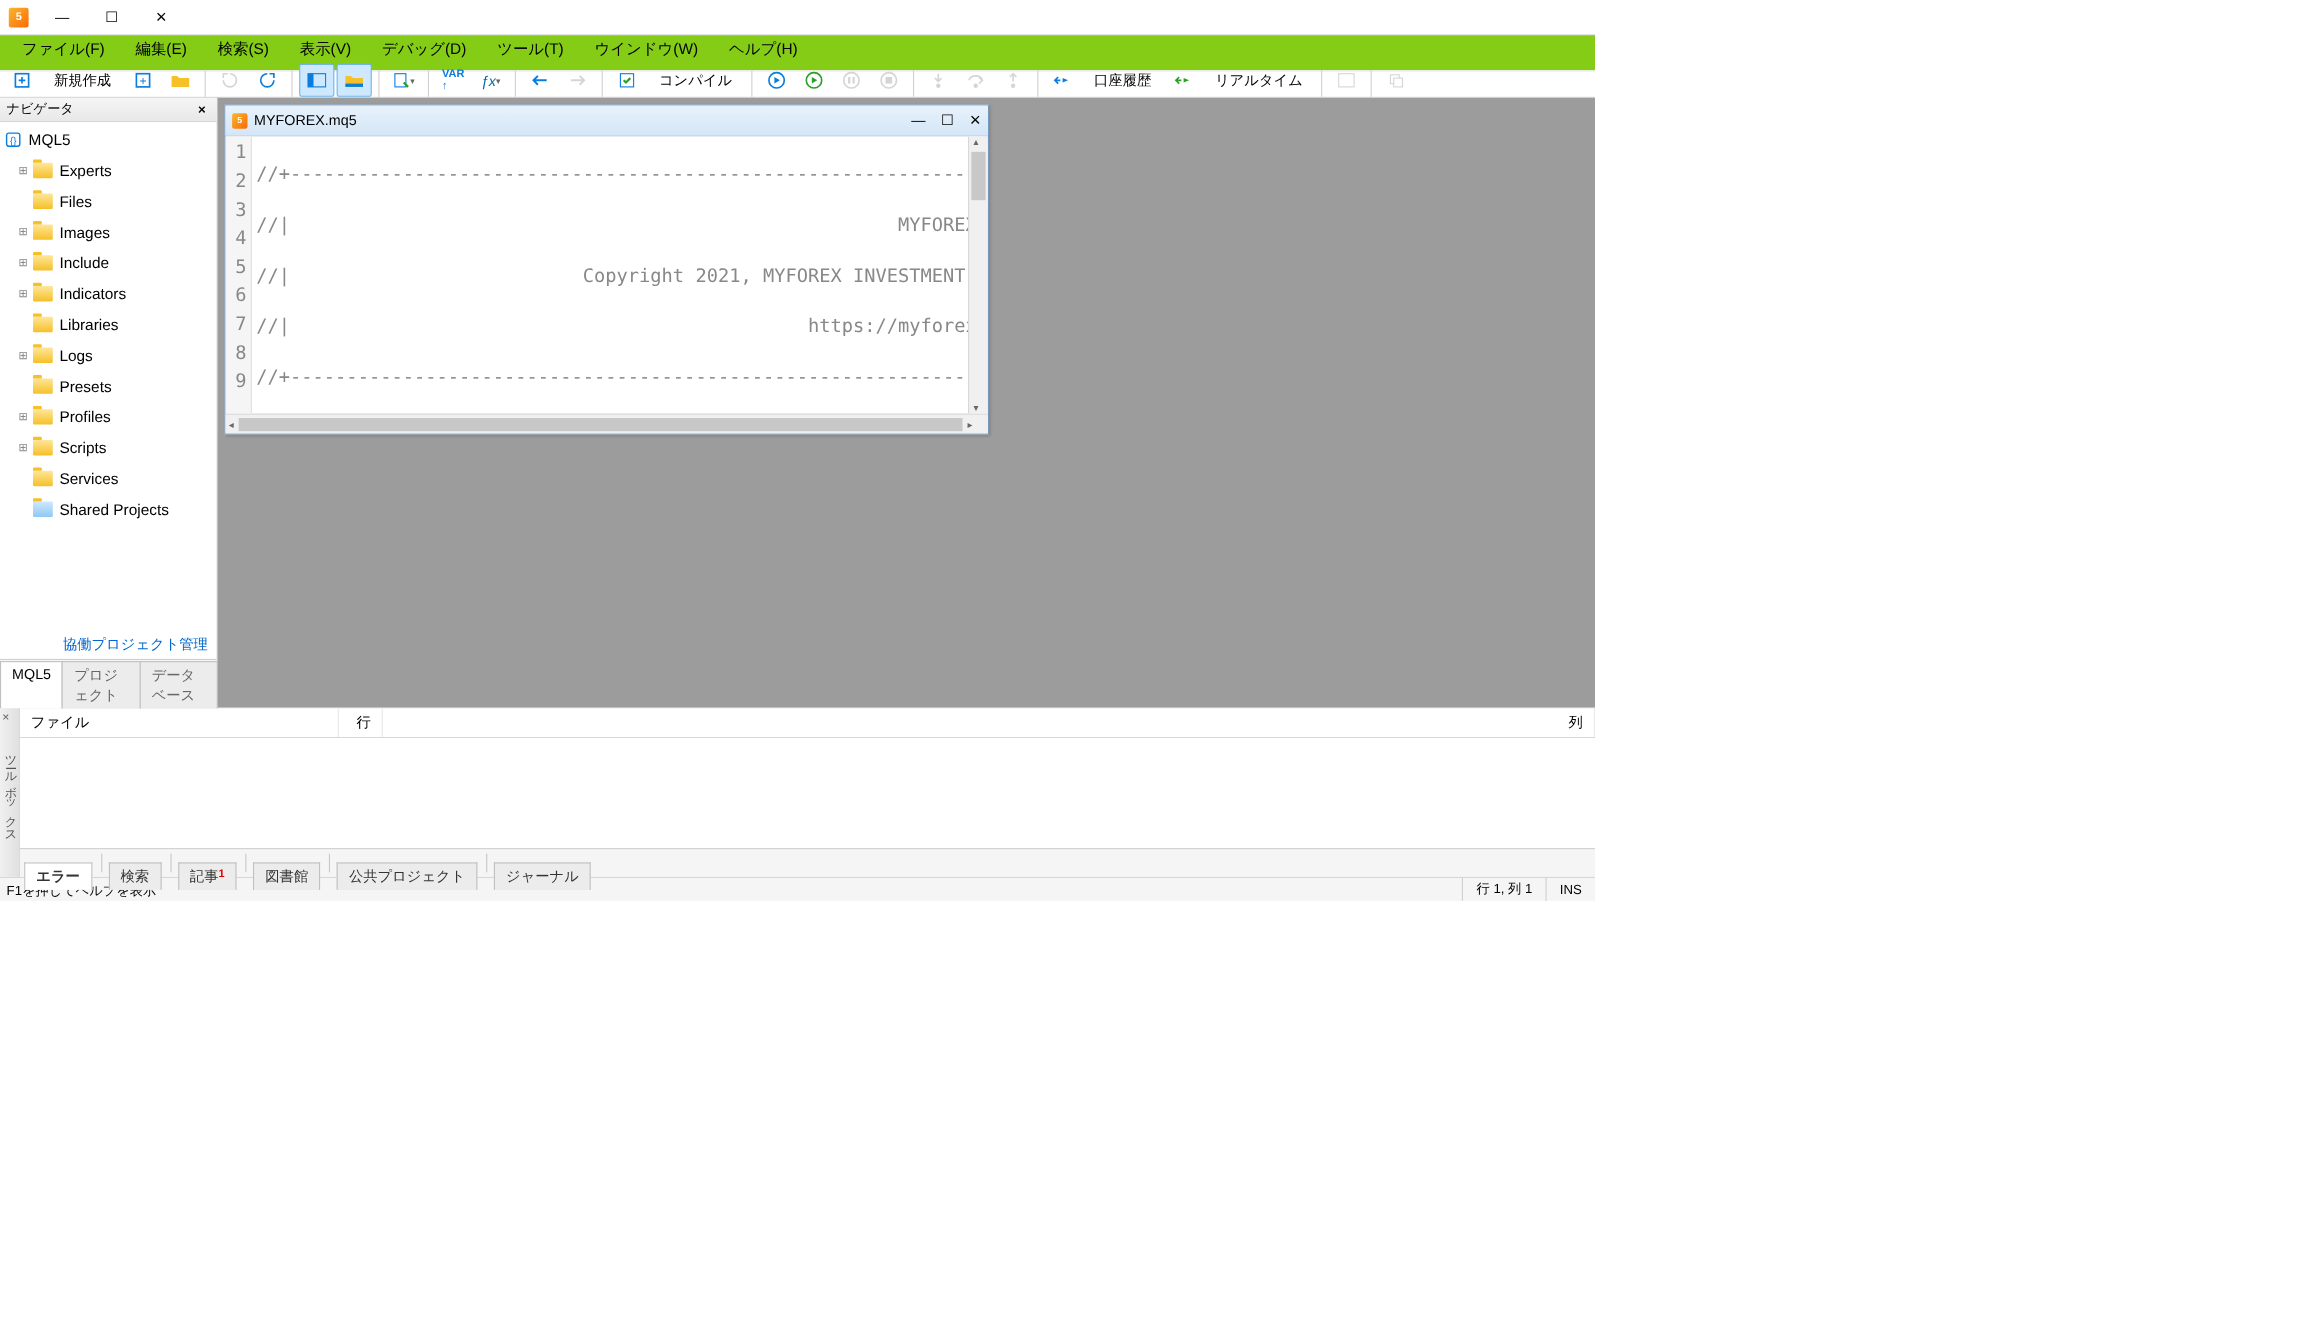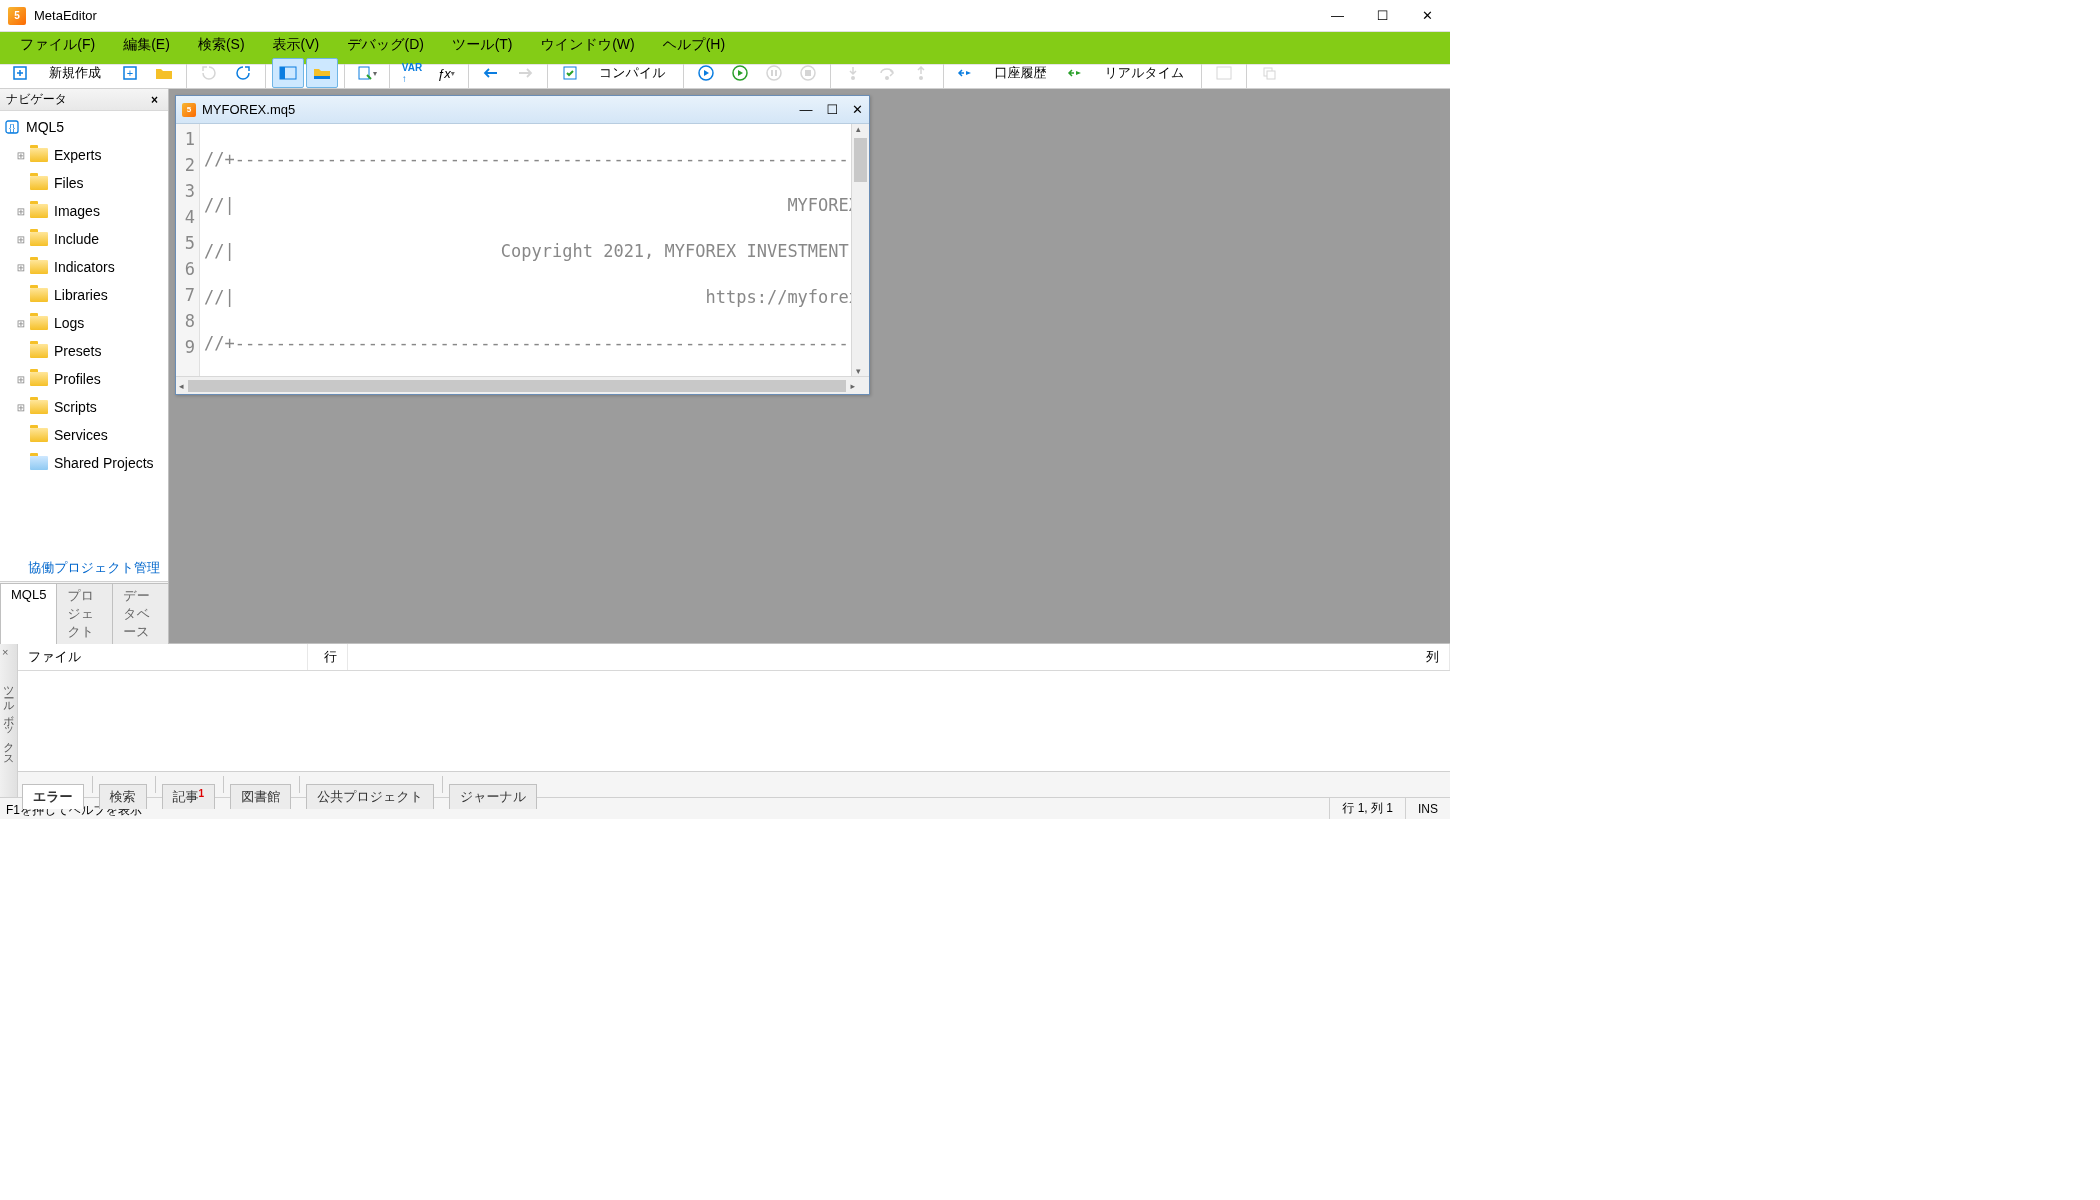--- a/index.html
+++ b/index.html
@@ -21,21 +21,21 @@
 .toolbar .tb-btn { width: 32px; height: 30px; display: flex; align-items: center; justify-content: center; cursor: pointer; border: 1px solid transparent; border-radius: 2px; }
 .toolbar .tb-btn.active { background: #cde8ff; border-color: #6fb5e6; }
 .toolbar .tb-btn.disabled { opacity: 0.35; cursor: default; }
 .toolbar .tb-txt { padding: 0 10px; display:flex; align-items:center; height:30px; cursor:pointer; border:1px solid transparent; }
 .toolbar .sep { width: 1px; height: 24px; background: #d0d0d0; margin: 0 4px; }
 
 
 .main { display: flex; height: calc(100% - 32px - 32px - 36px - 154px - 22px); }
 
 
-.navigator { width: 169px; border-right: 1px solid #c0c0c0; display: flex; flex-direction: column; background: #fff; }
+.navigator { width: 198px; border-right: 1px solid #c0c0c0; display: flex; flex-direction: column; background: #fff; }
 .nav-title { background: linear-gradient(#f5f5f5,#e8e8e8); padding: 2px 6px; font-size: 12px; display: flex; justify-content: space-between; align-items: center; border-bottom: 1px solid #d8d8d8; }
 .nav-title .close-x { cursor: pointer; font-weight: bold; padding: 0 4px; }
 .nav-tree { flex: 1; overflow: auto; padding: 2px 0; }
 .tree-item { display: flex; align-items: center; padding: 2px 4px; cursor: pointer; font-size: 14px; height: 28px; }
 .tree-item .expander { width: 14px; text-align: center; color: #888; font-size: 10px; margin-right: 2px; }
 .tree-item .folder { width: 18px; height: 14px; background: linear-gradient(#ffe69a,#f5c028); border-radius: 1px; margin-right: 6px; position: relative; }
 .tree-item .folder::before { content: ""; position: absolute; top: -3px; left: 0; width: 8px; height: 3px; background: #f5c028; border-radius: 1px 1px 0 0; }
 .tree-item .folder.shared { background: linear-gradient(#cfe8ff,#8ec9f2); }
 .tree-item .cube { width:16px; height:16px; margin-right:6px; display:flex; align-items:center; justify-content:center; }
 .tree-item.root { padding-left: 4px; font-weight: normal; }
@@ -91,21 +91,20 @@
 .statusbar .sb-cell { padding: 0 12px; border-left: 1px solid #d0d0d0; height: 100%; display: flex; align-items: center; }
 
 
 svg { display:block; }
 </style>
 </head>
 <body>
 
 <div class="titlebar">
   <div class="app-icon">5</div>
-  <div class="title">MetaEditor</div>
   <div class="winbtns">
     <div>—</div>
     <div>☐</div>
     <div>✕</div>
   </div>
 </div>
 
 <div class="menubar">
   <div class="menuitem">ファイル(F)</div>
   <div class="menuitem">編集(E)</div>
@@ -169,21 +168,21 @@
         <rect x="2" y="2" width="10" height="12" fill="#fff" stroke="#0a7de0"></rect>
         <path d="M10 10 l4 4" stroke="#2aa02a" stroke-width="2"></path>
       </svg>
       <span style="font-size:8px;color:#666;">▾</span>
     </div>
   <div class="sep"></div>
   <div class="tb-btn">
       <span style="color:#0a7de0;font-size:10px;font-weight:bold;">VAR<br>↑</span>
     </div>
   <div class="tb-btn">
-      <span style="font-style:italic;color:#000000;">ƒx</span>
+      <span style="font-style:italic;color:#0369a1;">ƒx</span>
       <span style="font-size:8px;color:#666;">▾</span>
     </div>
   <div class="sep"></div>
   <div class="tb-btn">
       <svg width="16" height="12">
         <path d="M14 6 H2 M6 2 L2 6 L6 10" fill="none" stroke="#0a7de0" stroke-width="1.8"></path>
       </svg>
     </div>
   <div class="tb-btn disabled">
       <svg width="16" height="12">

